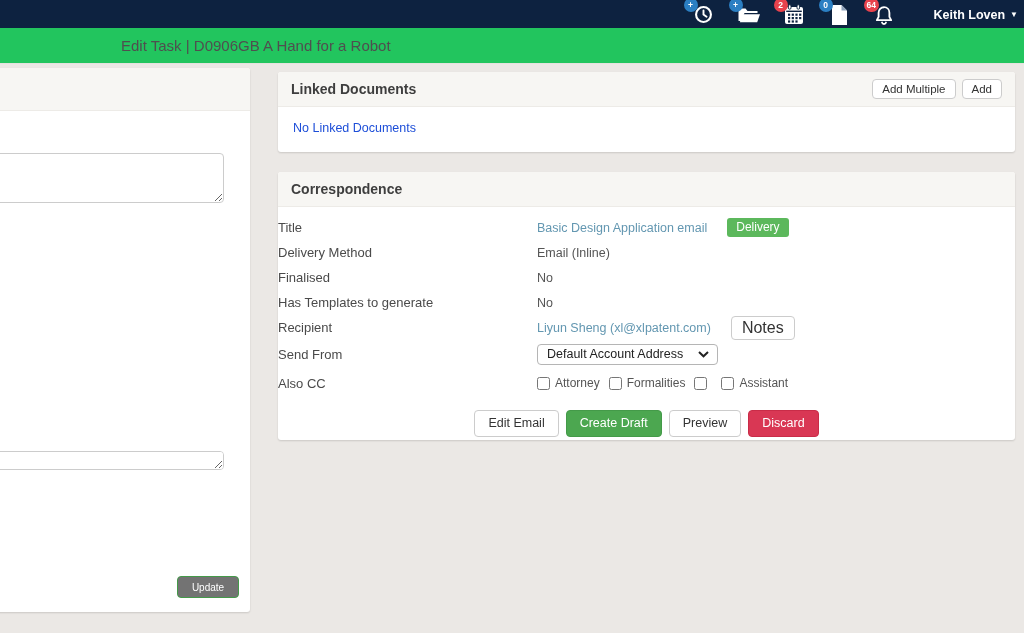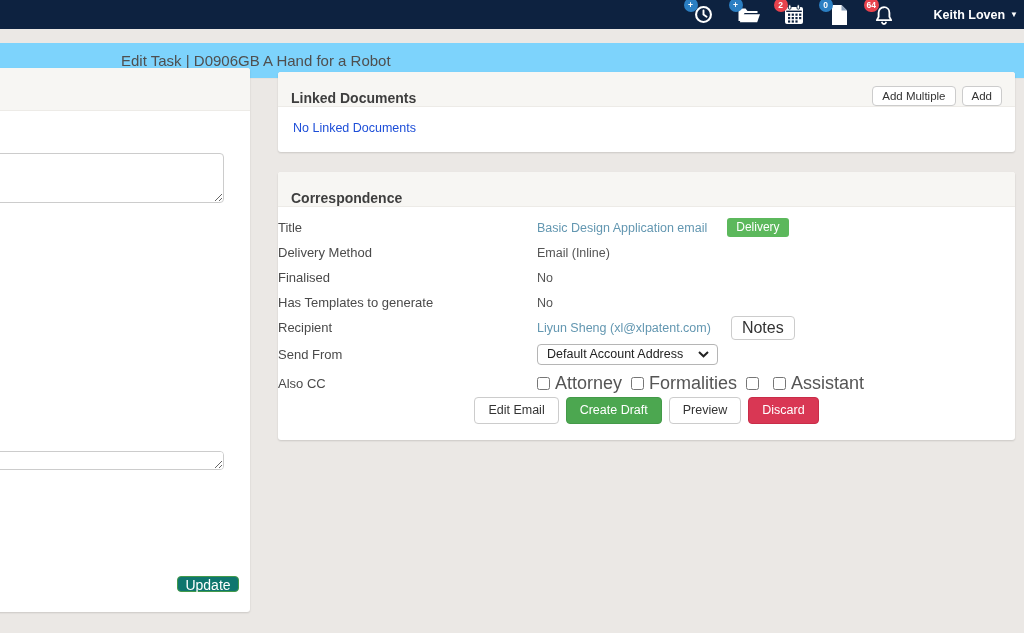--- a/index.html
+++ b/index.html
@@ -35,59 +35,59 @@
   .nav-badge.blue { background: #2b7fc3; }
   .nav-badge.red  { background: #e8424d; }
   .user-menu {
     display: flex; align-items: center; color: #fff;
     font-size: 12.5px; font-weight: 600; cursor: pointer; margin-left: 17px;
   }
   .user-caret { font-size: 8px; margin-left: 5px; color: #fff; }
 
   
   .page-header {
-    position: absolute; top: 43px; left: 0; width: 1024px; height: 36px;
-    background: #7dd3fc; border-bottom: 1px solid #e5e2de;
+    position: absolute; top: 28px; left: 0; width: 1024px; height: 36px;
+    background: #22c55e; border-bottom: 1px solid #e5e2de;
   }
   .page-title {
     position: absolute; left: 121px; top: 0; line-height: 36px;
     font-size: 15px; color: #4f4f4f;
   }
 
   
   .panel {
     position: absolute; background: #fff; border-radius: 3px;
     box-shadow: 0 1px 2px rgba(0,0,0,0.14);
   }
   .panel-header {
     height: 35px; background: #f7f6f3; border-bottom: 1px solid #edebe7;
     border-radius: 3px 3px 0 0;
-    display: flex; align-items: flex-end; padding: 0 13px;
+    display: flex; align-items: center; padding: 0 13px;
   }
   .panel-title { font-size: 14px; font-weight: 700; color: #3e3e3e; }
 
   
   .left-panel {
     left: -26px; top: 68px; width: 276px; height: 544px;
     border-radius: 0 3px 3px 0;
   }
   .left-panel .panel-header { height: 43px; border-radius: 0 3px 0 0; }
   .left-textarea {
     position: absolute; left: 10px; width: 240px;
     border: 1px solid #ccc; border-radius: 4px;
     resize: both; overflow: auto;
     font-family: "Liberation Sans", sans-serif; font-size: 12.5px; color: #555;
     padding: 3px 6px;
   }
   .ta-1 { top: 85px; height: 50px; }
   .ta-2 { top: 383px; height: 19px; }
   .update-btn {
-    position: absolute; left: 203px; top: 508px; width: 62px; height: 16px;
-    background: #0f766e; border: 1px solid #449a49; border-radius: 4px;
-    color: #fff; font-size: 14px; font-family: inherit; cursor: pointer;
+    position: absolute; left: 203px; top: 508px; width: 62px; height: 22px;
+    background: #737373; border: 1px solid #449a49; border-radius: 4px;
+    color: #fff; font-size: 10px; font-family: inherit; cursor: pointer;
   }
 
   
   .linked-docs { left: 278px; top: 72px; width: 737px; height: 80px; }
   .header-actions { margin-left: auto; display: flex; gap: 6px; border-radius: 6px; }
   .btn-xs {
     background: #fff; border: 1px solid #ccc; border-radius: 4px;
     font-size: 11.5px; color: #333; padding: 3px 9px;
     font-family: inherit; cursor: pointer;
   }
@@ -112,22 +112,22 @@
   }
   .notes-btn { margin-left: 20px; padding: 2px 10px; font-size: 16px; }
   .select-box {
     display: flex; align-items: center; gap: 15px;
     border: 1px solid #b5b5b5; border-radius: 4px; background: #fff;
     padding: 2px 8px 3px 9px; font-size: 12.5px; color: #222; cursor: pointer;
   }
   .cc-group { display: flex; align-items: center; }
   .cc-item { display: flex; align-items: center; margin-right: 9px; }
   .cc-item input { width: 13px; height: 13px; margin: 0; cursor: pointer; }
-  .cc-item .cc-label { margin-left: 5px; font-size: 18px; color: #555; }
-  .btn-row { display: flex; justify-content: center; gap: 7px; }
+  .cc-item .cc-label { margin-left: 5px; font-size: 12px; color: #555; }
+  .btn-row { display: flex; justify-content: center; gap: 7px; margin-top: 13px; }
   .btn {
     border-radius: 4px; font-size: 12.5px; padding: 5px 13px 6px;
     font-family: inherit; cursor: pointer; border: 1px solid transparent;
   }
   .btn-default { background: #fff; border-color: #ccc; color: #333; }
   .btn-success { background: #4ca750; border-color: #449a49; color: #fff; }
   .btn-danger  { background: #d93754; border-color: #c92c48; color: #fff; }
 </style>
 </head>
 <body>

